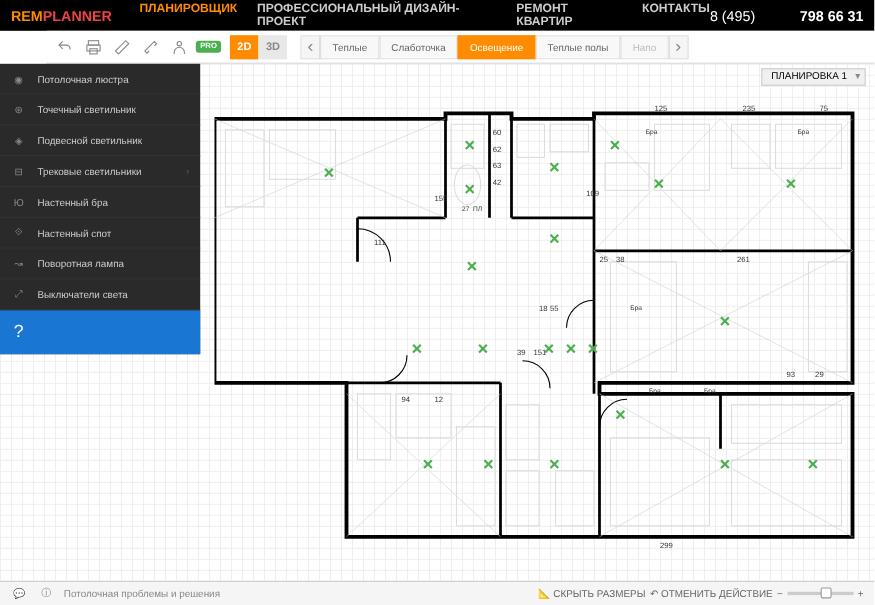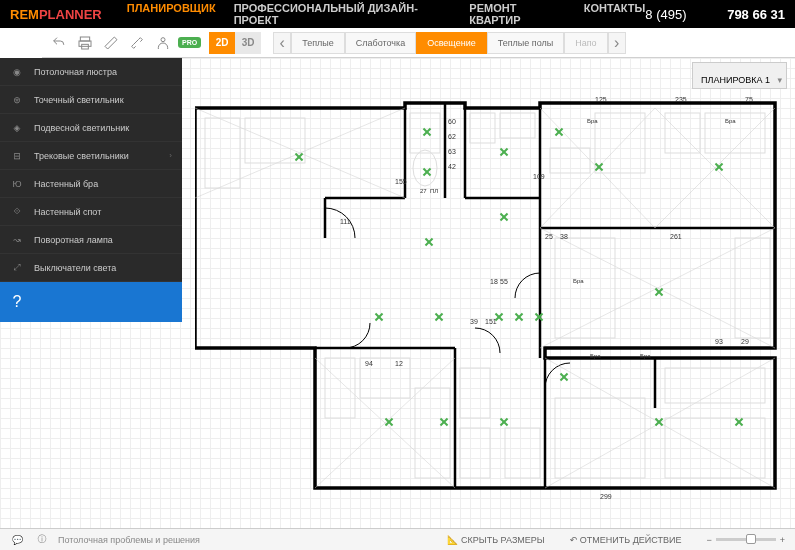--- a/index.html
+++ b/index.html
@@ -36,36 +36,36 @@
 .side-item { height: 28px; display: flex; align-items: center; padding: 0 10px; color: #ccc; font-size: 9px; cursor: pointer; border-bottom: 1px solid #333; gap: 10px; position: relative; }
 .side-icon { width: 14px; height: 14px; display: flex; align-items: center; justify-content: center; color: #888; }
 .side-chev { margin-left: auto; color: #666; font-size: 8px; }
 .help-item { background: #1976d2; color: #fff; height: 40px; display: flex; align-items: center; padding: 0 10px; gap: 10px; cursor: pointer; }
 .help-text { font-size: 9px; font-weight: bold; }
 .help-sub { font-size: 8px; color: #bbdefb; font-weight: normal; display: block; }
 
 
 .canvas { position: absolute; left: 0; top: 58px; right: 0; bottom: 22px; background: #fff; }
 .grid { position: absolute; inset: 0; background-image: linear-gradient(#eee 1px, transparent 1px), linear-gradient(90deg, #eee 1px, transparent 1px); background-size: 10px 10px; }
-.layout-dropdown { position: absolute; right: 8px; top: 4px; background: #f0f0f0; border: 1px solid #ccc; padding: 12px 16px 3px 8px; font-size: 9px; cursor: pointer; }
+.layout-dropdown { position: absolute; right: 8px; top: 4px; background: #f0f0f0; border: 1px solid #ccc; padding: 1px 16px 3px 8px; font-size: 9px; cursor: pointer; }
 .layout-dropdown::after { content: '▾'; position: absolute; right: 4px; color: #888; }
 .floorplan { position: absolute; left: 195px; top: 40px; }
 .light { position: absolute; width: 8px; height: 8px; }
 .light::before, .light::after { content: ''; position: absolute; background: #4caf50; }
 .light::before { width: 2px; height: 10px; left: 3px; top: -1px; transform: rotate(45deg); }
 .light::after { width: 2px; height: 10px; left: 3px; top: -1px; transform: rotate(-45deg); }
 .dim-label { position: absolute; font-size: 7px; color: #333; white-space: nowrap; }
 .furniture { stroke: #ddd; fill: none; stroke-width: 1; }
 
 
 .footer { position: absolute; bottom: 0; left: 0; right: 0; height: 22px; background: #f5f5f5; border-top: 1px solid #ccc; display: flex; align-items: center; padding: 0 10px; font-size: 9px; gap: 12px; color: #666; }
 .footer-left { display: flex; gap: 8px; align-items: center; }
 .foot-icon { width: 16px; height: 16px; display: flex; align-items: center; justify-content: center; color: #888; cursor: pointer; }
 .tech-link { color: #888; font-size: 9px; cursor: pointer; }
-.footer-right { margin-left: auto; display: flex; align-items: center; gap: 25px; }
+.footer-right { margin-left: auto; display: flex; align-items: center; gap: 4px; }
 .zoom { display: flex; align-items: center; gap: 4px; }
 .zoom-track { width: 60px; height: 3px; background: #ccc; position: relative; }
 .zoom-thumb { width: 10px; height: 10px; background: #fff; border: 1px solid #999; border-radius: 2px; position: absolute; top: -4px; left: 30px; }
 </style>
 </head>
 <body>
 
 <div class="header">
   <div class="logo">
     <span class="logo-rem">REM</span>

